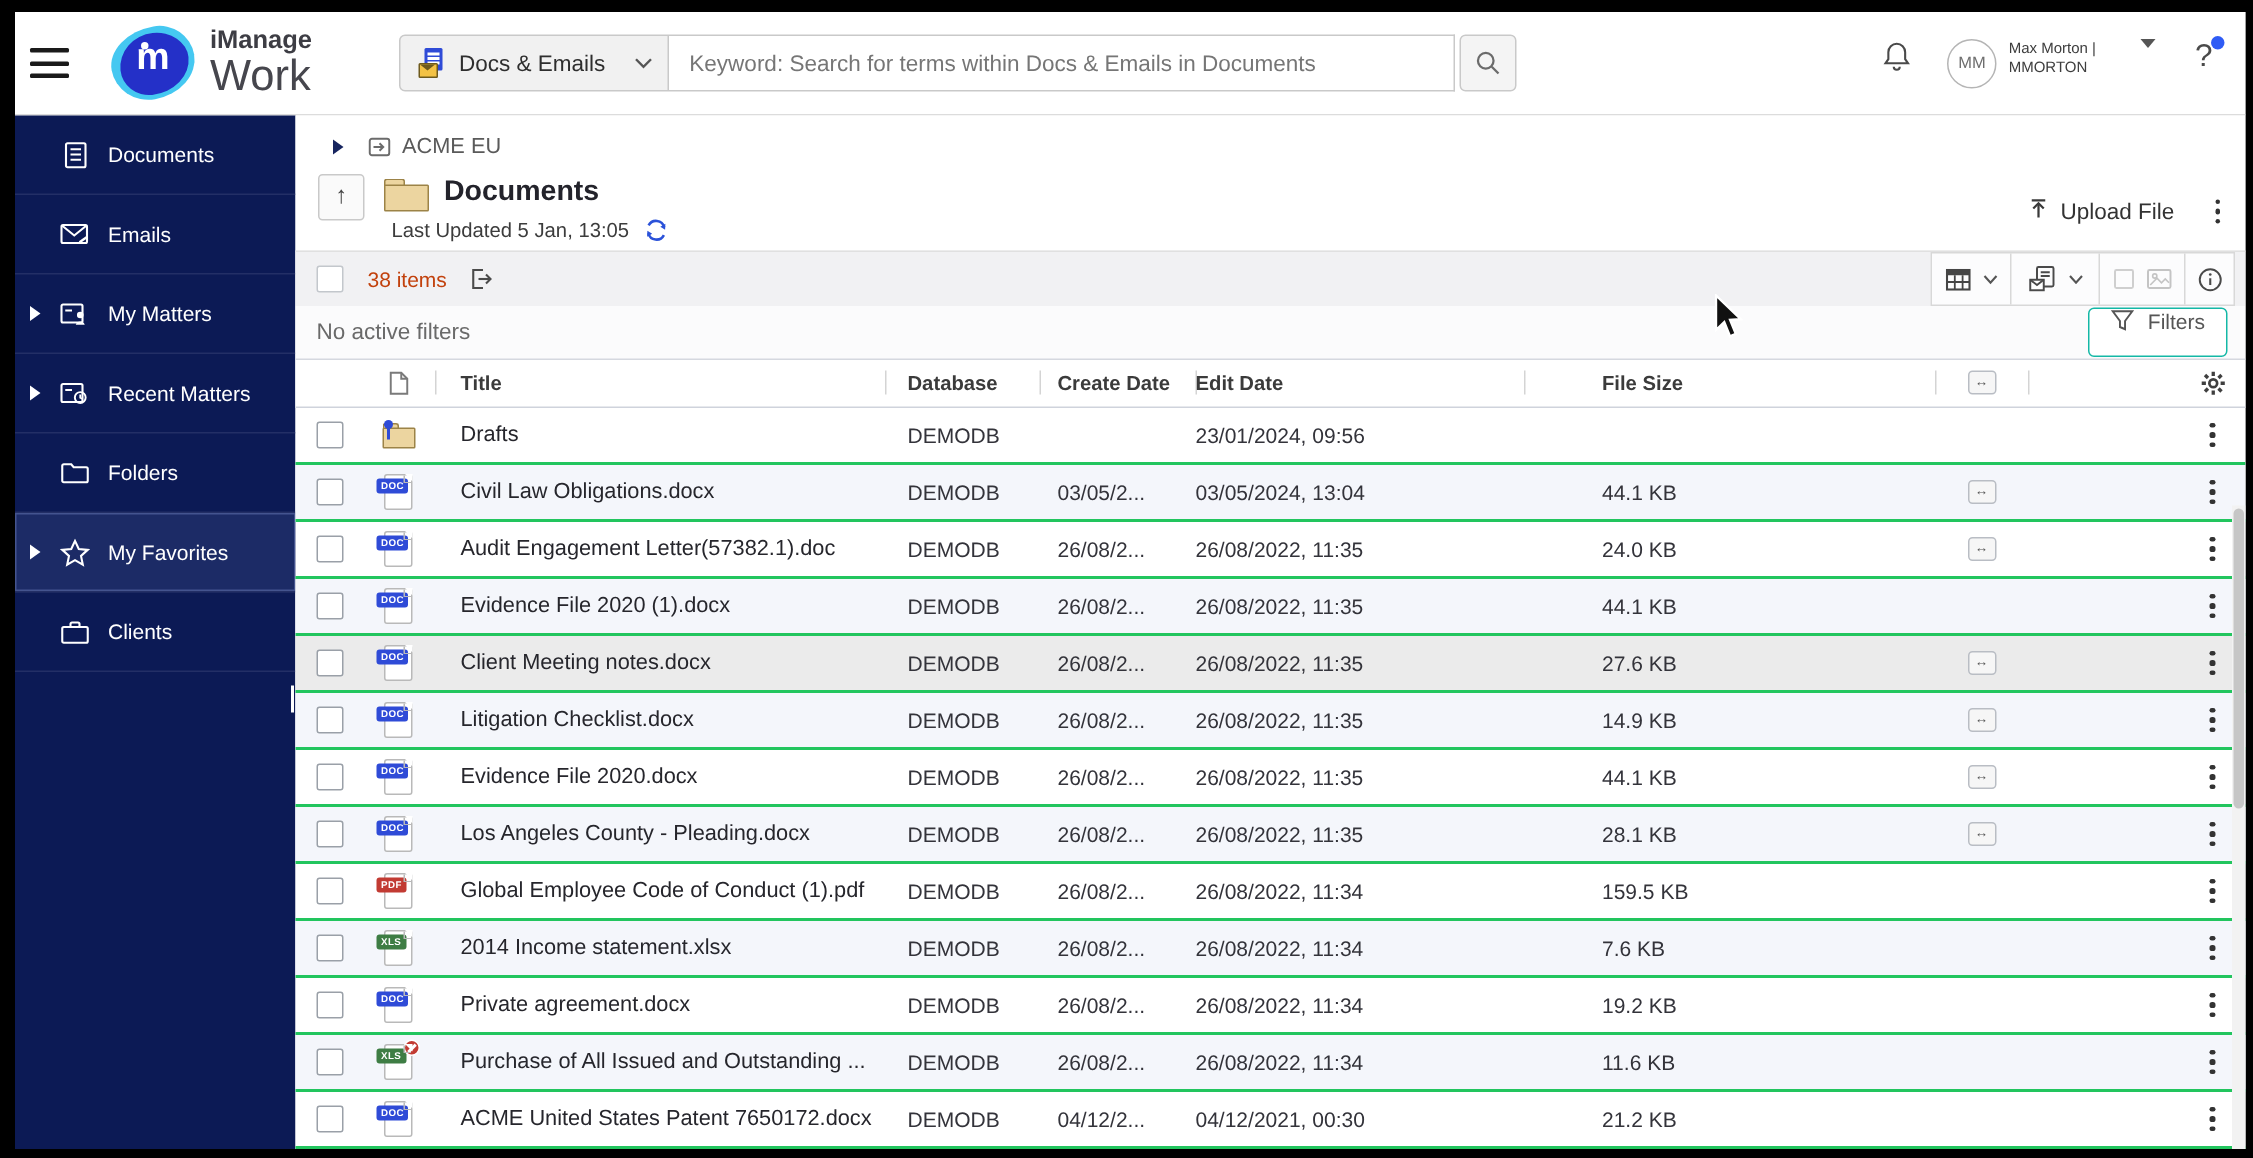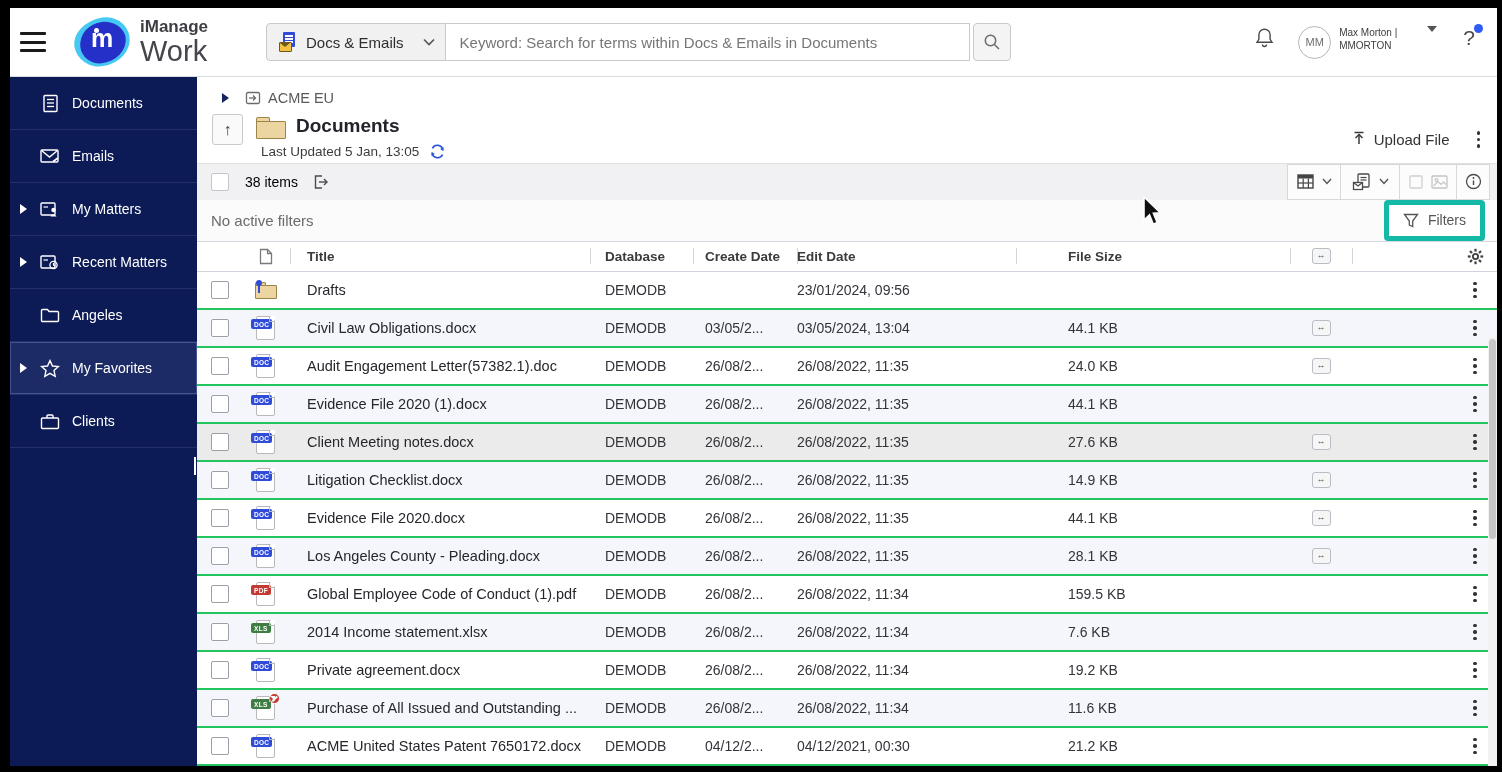--- a/index.html
+++ b/index.html
@@ -72,30 +72,30 @@
   .pheadR{margin-left:auto;display:flex;align-items:center;padding-right:14px;margin-top:18px;}
   .upload{display:flex;align-items:center;gap:7px;font-size:15px;color:#333;cursor:pointer;}
   .kebab{display:flex;flex-direction:column;gap:3px;cursor:pointer;padding:3px;}
   .kebab i{width:3.5px;height:3.5px;border-radius:50%;background:#333;}
   .pheadR .kebab{margin-left:24px;}
 
   
   .tbar{height:37px;background:#f1f1f3;border-top:1px solid #e0e0e0;display:flex;align-items:center;}
   .cbx{width:16px;height:16px;border:1px solid #9aa0a8;border-radius:2px;background:#fff;cursor:pointer;}
   .tbar .cbx{margin-left:14px;border-color:#c3c7cc;}
-  .count{margin-left:16px;font-size:14px;color:#000000;}
+  .count{margin-left:16px;font-size:14px;color:#c2410c;}
   .exp{margin-left:14px;display:flex;cursor:pointer;}
   .viewctl{margin-left:auto;margin-right:7px;display:flex;height:34px;border:1px solid #d8d8d8;background:#fcfcfd;}
   .viewctl .seg{display:flex;align-items:center;justify-content:center;gap:8px;border-right:1px solid #d8d8d8;cursor:pointer;}
   .viewctl .seg:last-child{border-right:none;}
 
   
   .frow{height:41px;background:#fbfbfc;border-bottom:1px solid #d5d8df;display:flex;align-items:center;}
   .fstatus{margin-left:14px;font-size:15px;color:#6a6a6a;}
-  .fbtn{margin-left:auto;margin-right:12px;height:31px;display:flex;align-items:center;gap:9px;border:5px solid #14b8a6;border-radius:4px;background:#fff;padding:0 14px;font-size:14px;color:#555;cursor:pointer;}
+  .fbtn{margin-left:auto;margin-right:12px;height:31px;display:flex;align-items:flex-start;gap:9px;border:1px solid #14b8a6;border-radius:4px;background:#fff;padding:0 14px;font-size:14px;color:#555;cursor:pointer;}
 
   
   .thead,.trow{display:grid;grid-template-columns:44px 49px 300px 103px 104px 219px 274px 62px 1fr 44px;align-items:center;}
   .thead{height:37px;border-bottom:1px solid #cfd3dc;font-size:13.5px;font-weight:700;color:#3b3b3b;background:#fff;}
   .thead .hc{height:100%;display:flex;align-items:center;}
   .thead .sep{background:linear-gradient(#d4d4d4,#d4d4d4) left center/1px 16px no-repeat;}
   .c-title{padding-left:17px;}
   .c-db{padding-left:15px;}
   .c-create{padding-left:12px;}
   .c-edit{padding-left:0;}
@@ -237,21 +237,21 @@
               </svg>
             </span>
             <span class="lbl">Recent Matters</span>
           </div>
           <div class="item">
             <span class="ic">
               <svg width="20" height="16" viewBox="0 0 20 16">
                 <path d="M1.5 3.5a1 1 0 0 1 1-1h5l1.6 2h8.4a1 1 0 0 1 1 1v8a1 1 0 0 1-1 1h-15a1 1 0 0 1-1-1z" fill="none" stroke="#fff" stroke-width="1.4"></path>
               </svg>
             </span>
-            <span class="lbl">Angeles</span>
+            <span class="lbl">Folders</span>
           </div>
           <div class="item sel">
             <span class="arrow"></span>
             <span class="ic">
               <svg width="20" height="19" viewBox="0 0 20 19">
                 <path d="M10 1.6l2.5 5.4 5.9.6-4.4 4 1.2 5.8L10 14.4l-5.2 3 1.2-5.8-4.4-4 5.9-.6z" fill="none" stroke="#fff" stroke-width="1.4"></path>
               </svg>
             </span>
             <span class="lbl">My Favorites</span>
           </div>

